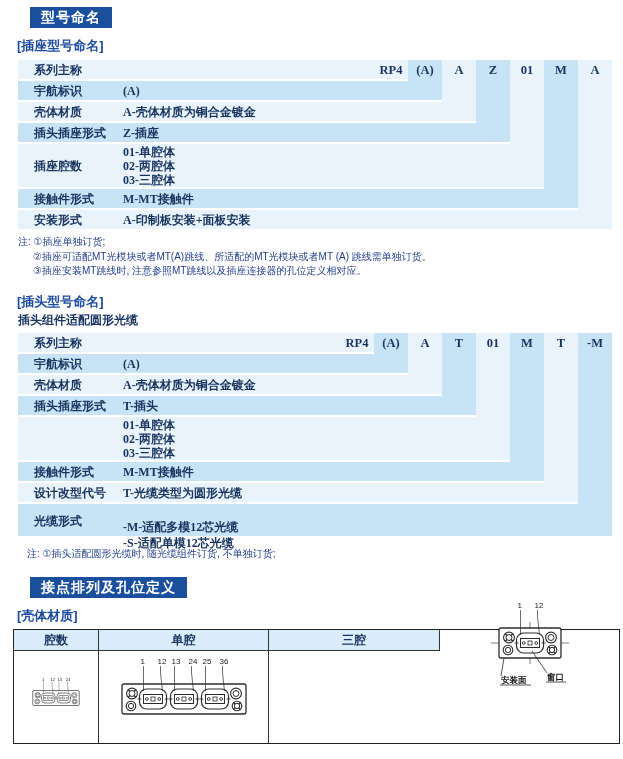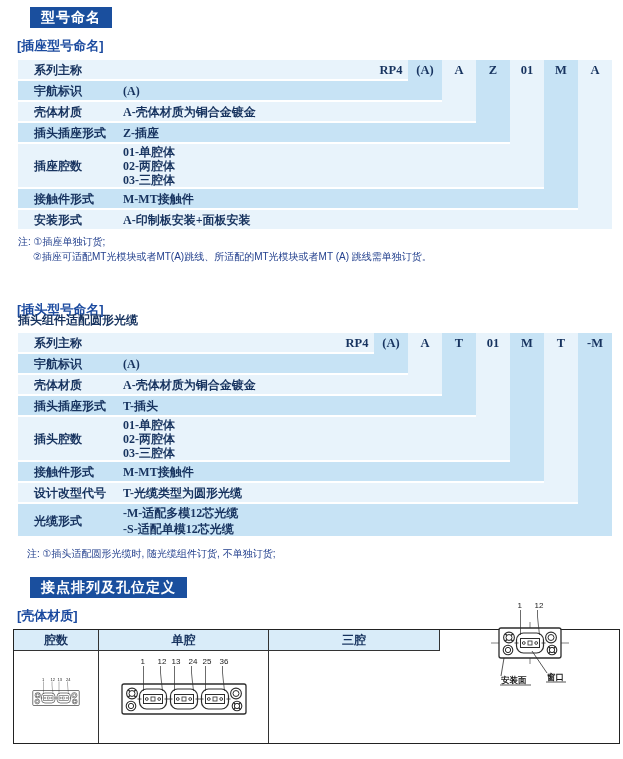--- a/index.html
+++ b/index.html
@@ -92,23 +92,24 @@
       <div class="code" style="left: 424px; width: 34px;">A</div>
       <div class="code" style="left: 458px; width: 34px;">Z</div>
       <div class="code" style="left: 492px; width: 34px;">01</div>
       <div class="code" style="left: 526px; width: 34px;">M</div>
       <div class="code" style="left: 560px; width: 34px;">A</div>
     </div>
 
   <div class="notes" id="socket-notes" style="left:18px;top:235px;">
       <div class="nline">注: ①插座单独订货;</div>
       <div class="nline indent">②插座可适配MT光模块或者MT(A)跳线、所适配的MT光模块或者MT (A) 跳线需单独订货。</div>
-    </div>
-
-  <div class="bracket-heading" style="left:17px;top:301px;">[插头型号命名]</div>
+      <div class="nline indent">③插座安装MT跳线时, 注意参照MT跳线以及插座连接器的孔位定义相对应。</div>
+    </div>
+
+  <div class="bracket-heading" style="left:17px;top:293px;">[插头型号命名]</div>
 
   <div class="sub-heading" style="left:18px;top:312px;">插头组件适配圆形光缆</div>
 
   <div class="stair" id="plug-table" style="left: 18px; top: 333px; height: 205px;">
       <div class="layer" style="width: 594px; height: 205px; background: rgb(199, 227, 245); z-index: 1;"></div>
       <div class="layer" style="width: 560px; height: 171px; background: rgb(232, 243, 251); z-index: 2;"></div>
       <div class="layer" style="width: 526px; height: 150px; background: rgb(199, 227, 245); z-index: 3;"></div>
       <div class="layer" style="width: 492px; height: 129px; background: rgb(232, 243, 251); z-index: 4;"></div>
       <div class="layer" style="width: 458px; height: 84px; background: rgb(199, 227, 245); z-index: 5;"></div>
       <div class="layer" style="width: 424px; height: 63px; background: rgb(232, 243, 251); z-index: 6;"></div>
@@ -124,38 +125,37 @@
       </div>
       <div class="srow" style="top: 42px; height: 21px;">
         <div class="lbl" style="line-height: 21px;">壳体材质</div>
         <div class="val" style="line-height: 21px;">A-壳体材质为铜合金镀金</div>
       </div>
       <div class="srow" style="top: 63px; height: 21px;">
         <div class="lbl" style="line-height: 21px;">插头插座形式</div>
         <div class="val" style="line-height: 21px;">T-插头</div>
       </div>
       <div class="srow" style="top: 84px; height: 45px;">
-        <div class="lbl" style="line-height: 45px;">插头腔数</div>
         <div class="val" style="padding-top: 1px;">
           <div style="line-height: 14px;">01-单腔体</div>
           <div style="line-height: 14px;">02-两腔体</div>
           <div style="line-height: 14px;">03-三腔体</div>
         </div>
       </div>
       <div class="srow" style="top: 129px; height: 21px;">
         <div class="lbl" style="line-height: 21px;">接触件形式</div>
         <div class="val" style="line-height: 21px;">M-MT接触件</div>
       </div>
       <div class="srow" style="top: 150px; height: 21px;">
         <div class="lbl" style="line-height: 21px;">设计改型代号</div>
         <div class="val" style="line-height: 21px;">T-光缆类型为圆形光缆</div>
       </div>
       <div class="srow" style="top: 171px; height: 34px;">
         <div class="lbl" style="line-height: 34px;">光缆形式</div>
-        <div class="val" style="padding-top: 1px;">
+        <div class="val" style="padding-top: 15px;">
           <div style="line-height: 16px;">-M-适配多模12芯光缆</div>
           <div style="line-height: 16px;">-S-适配单模12芯光缆</div>
         </div>
       </div>
       <div class="code" style="left: 322px; width: 34px;">RP4</div>
       <div class="code" style="left: 356px; width: 34px;">(A)</div>
       <div class="code" style="left: 390px; width: 34px;">A</div>
       <div class="code" style="left: 424px; width: 34px;">T</div>
       <div class="code" style="left: 458px; width: 34px;">01</div>
       <div class="code" style="left: 492px; width: 34px;">M</div>

